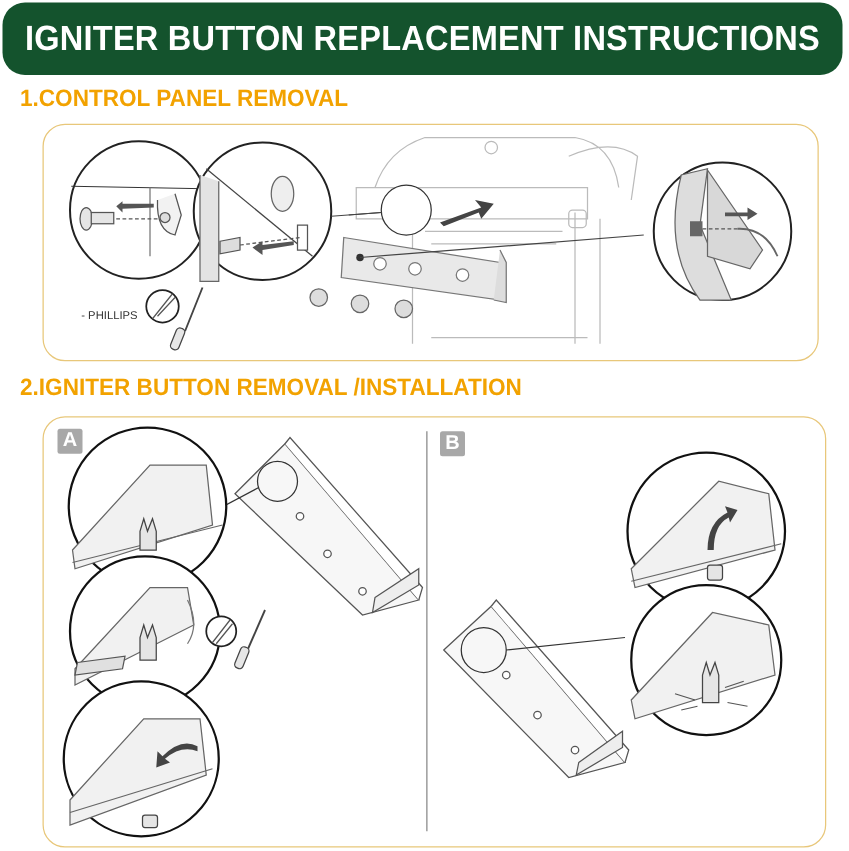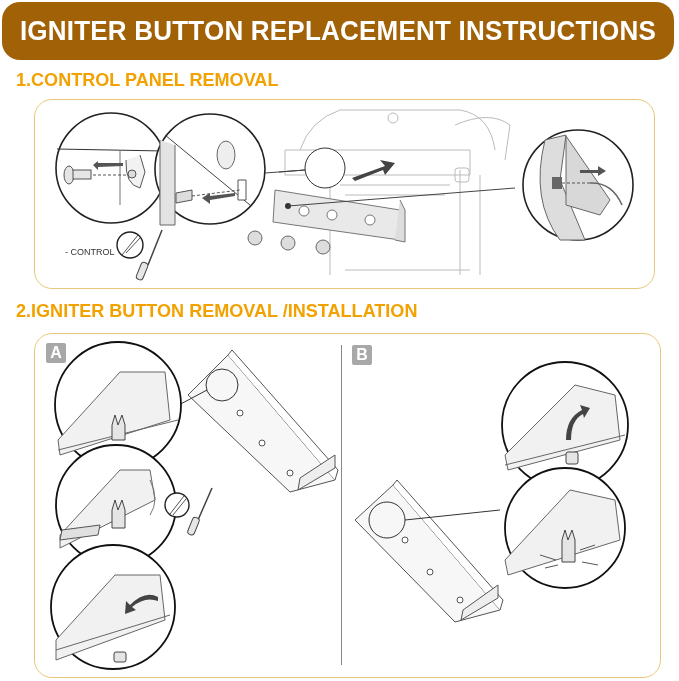--- a/index.html
+++ b/index.html
@@ -1,21 +1,21 @@
 <!DOCTYPE html>
 <html><head>
   <meta charset="utf-8">
   <style>
     * { box-sizing: border-box; margin: 0; padding: 0; }
     html, body { width: 679px; height: 681px; background: #ffffff; overflow: hidden; }
     body { position: relative; font-family: "Liberation Sans", sans-serif; }
 
     .banner {
       position: absolute; left: 2px; top: 2px; width: 672px; height: 58px;
-      background: #a16207; border-radius: 18px;
+      background: #14532d; border-radius: 18px;
       display: flex; align-items: center; justify-content: center;
     }
     .banner-title {
       color: #ffffff; font-weight: bold; font-size: 28px; letter-spacing: 0.2px;
       font-family: "Liberation Sans", sans-serif; transform: scaleX(0.93);
       white-space: nowrap;
     }
     .section-heading {
       position: absolute; left: 16px; color: #f2a200; font-weight: bold;
       font-size: 19px; white-space: nowrap; transform-origin: left center;
@@ -127,21 +127,21 @@
     <circle cx="578" cy="185" r="55" fill="#fff" stroke="#222" stroke-width="1.6"></circle>
     <path d="M545 140 Q530 200 560 240 L585 240 L560 180 L566 135 Z" fill="#ddd" stroke="#666"></path>
     <path d="M566 136 L610 200 L600 215 L566 205 Z" fill="#d8d8d8" stroke="#666"></path>
     <rect x="552" y="177" width="10" height="12" fill="#666"></rect>
     <line x1="562" y1="183" x2="590" y2="183" stroke="#555" stroke-dasharray="3,2"></line>
     <path d="M590 183 Q612 182 622 205" fill="none" stroke="#666" stroke-width="1.5"></path>
     <path d="M580 170 L598 170 L598 166 L606 171 L598 176 L598 173 L580 173 Z" fill="#555"></path>
   </g>
 </svg>
 
-<span class="tool-label">- CONTROL</span>
+<span class="tool-label">- PHILLIPS</span>
 
 <div class="section-heading" id="h2">2.IGNITER BUTTON REMOVAL /INSTALLATION</div>
 
 <div class="panel" id="panel2"></div>
 <div class="divider"></div>
 
 <div class="step-badge" id="badgeA">A</div>
 <div class="step-badge" id="badgeB">B</div>
 
 <svg class="illus" width="679" height="681">

